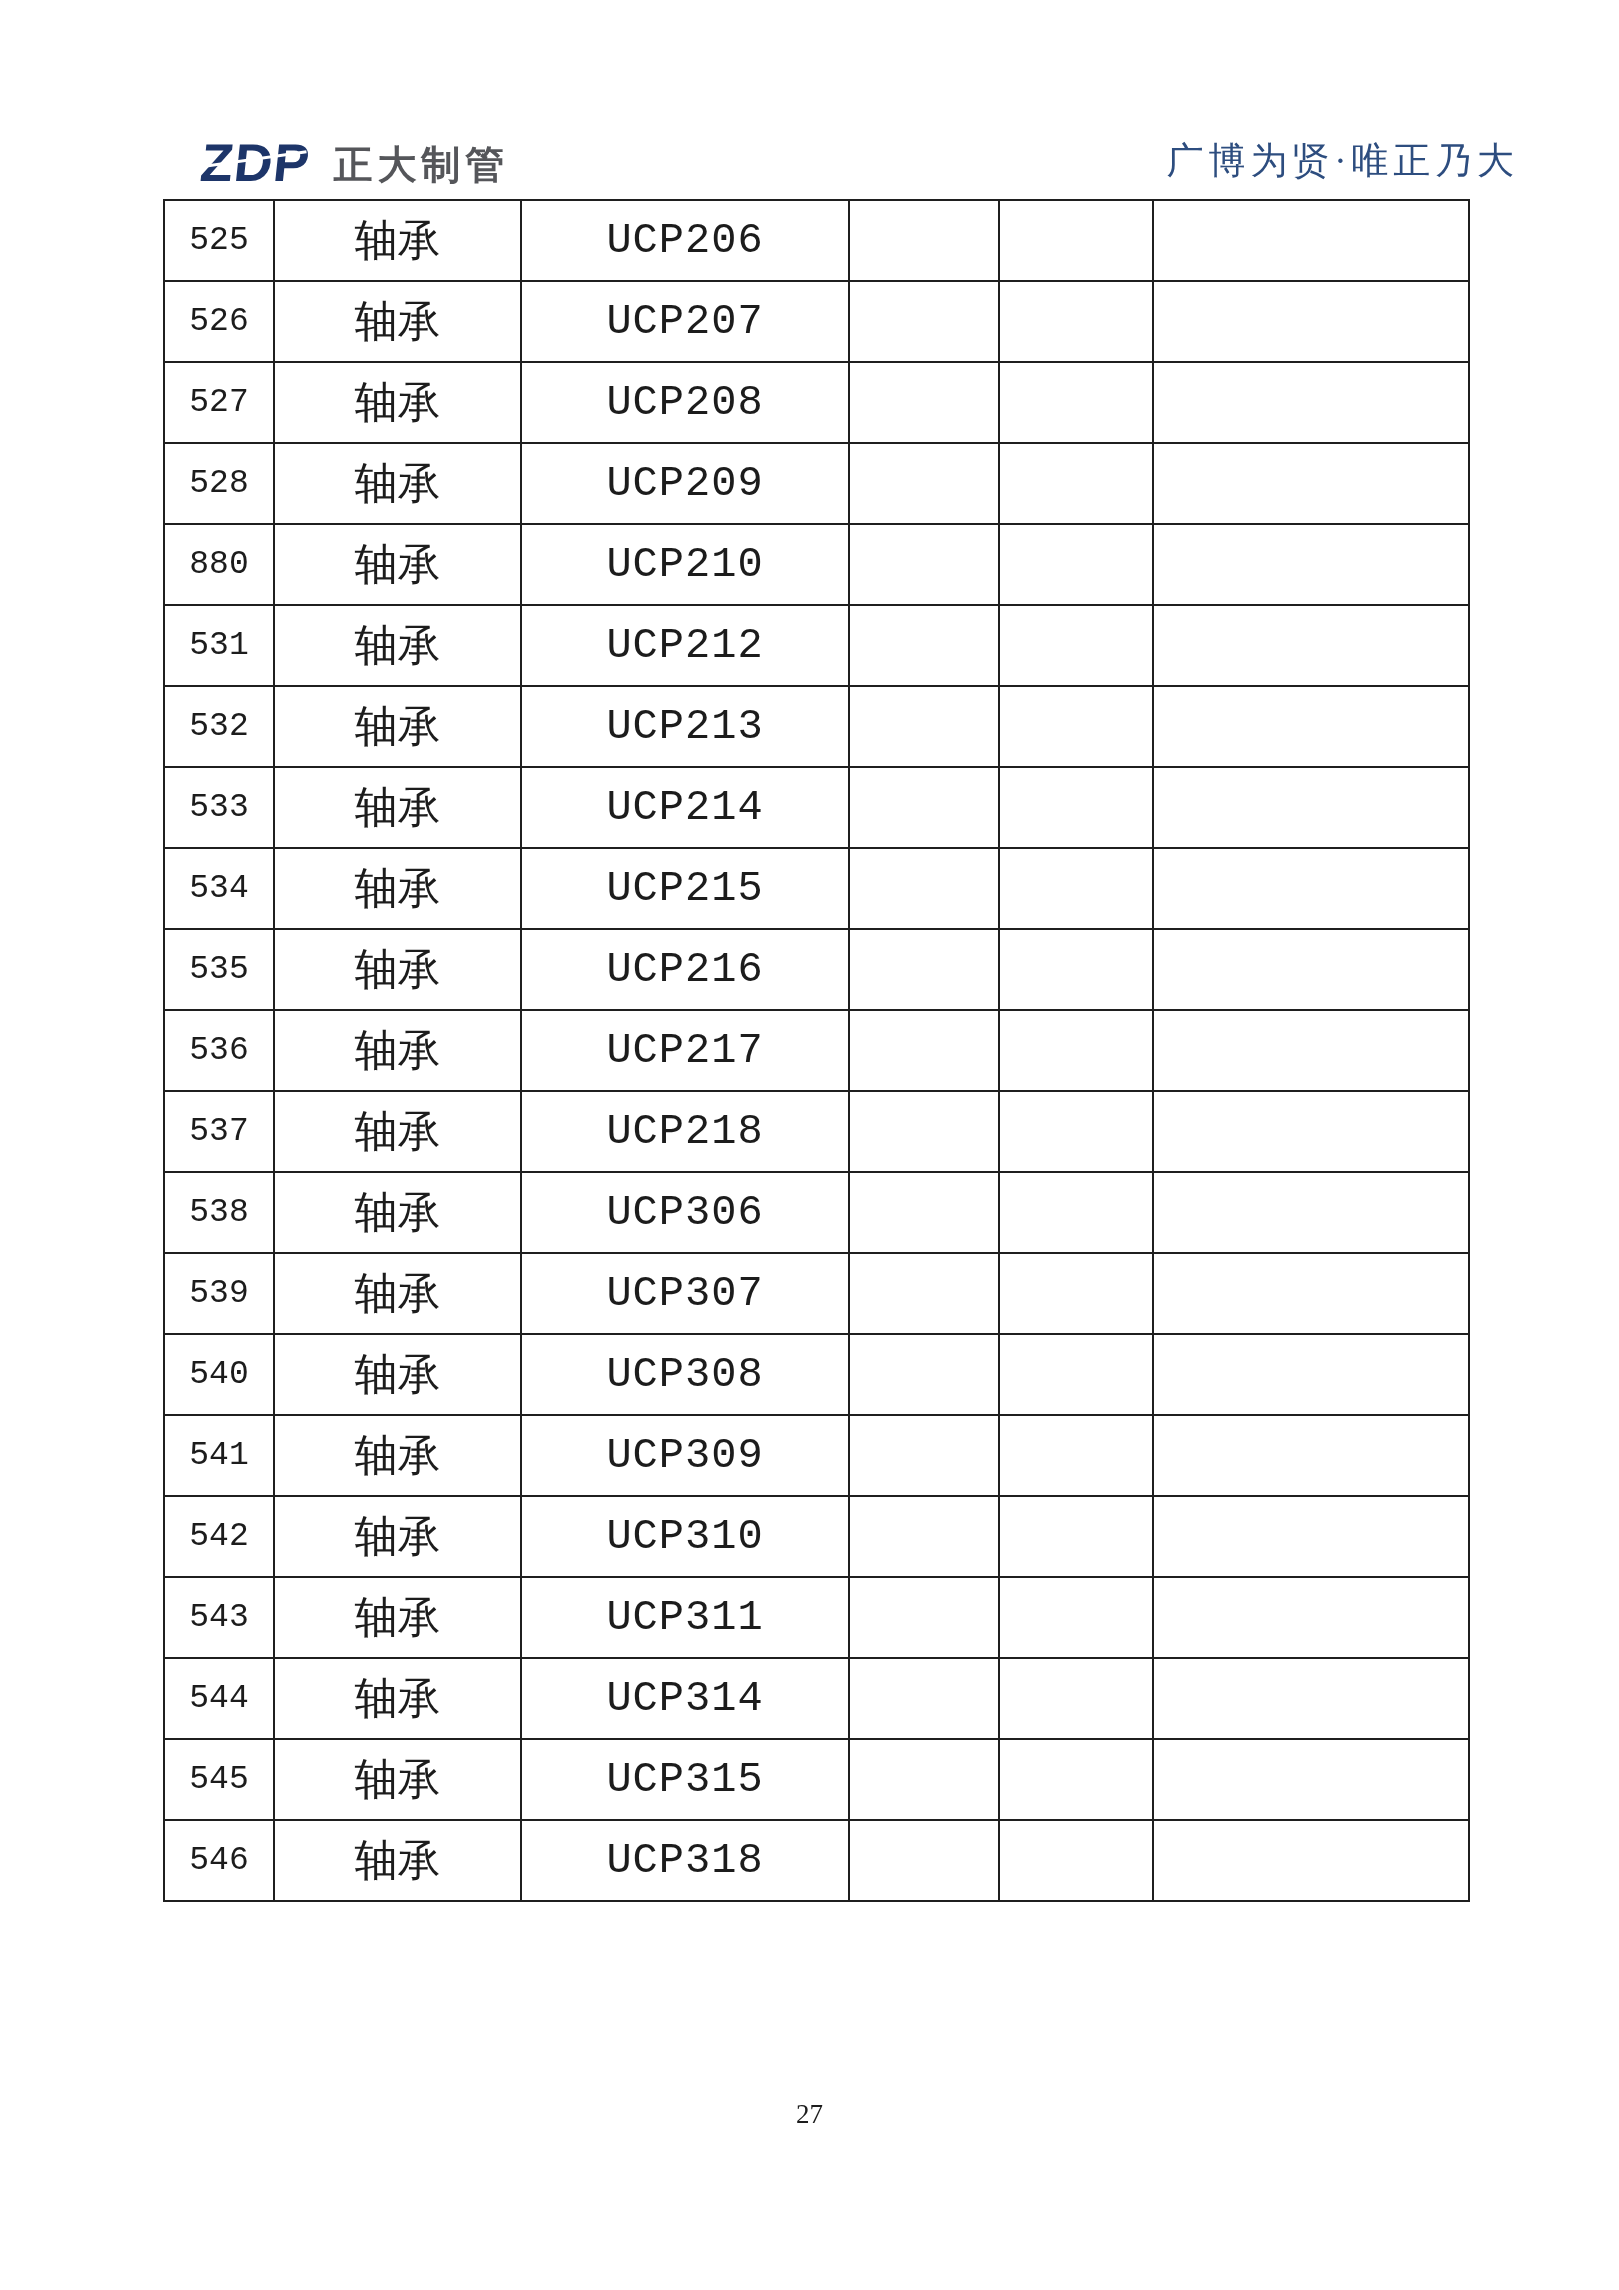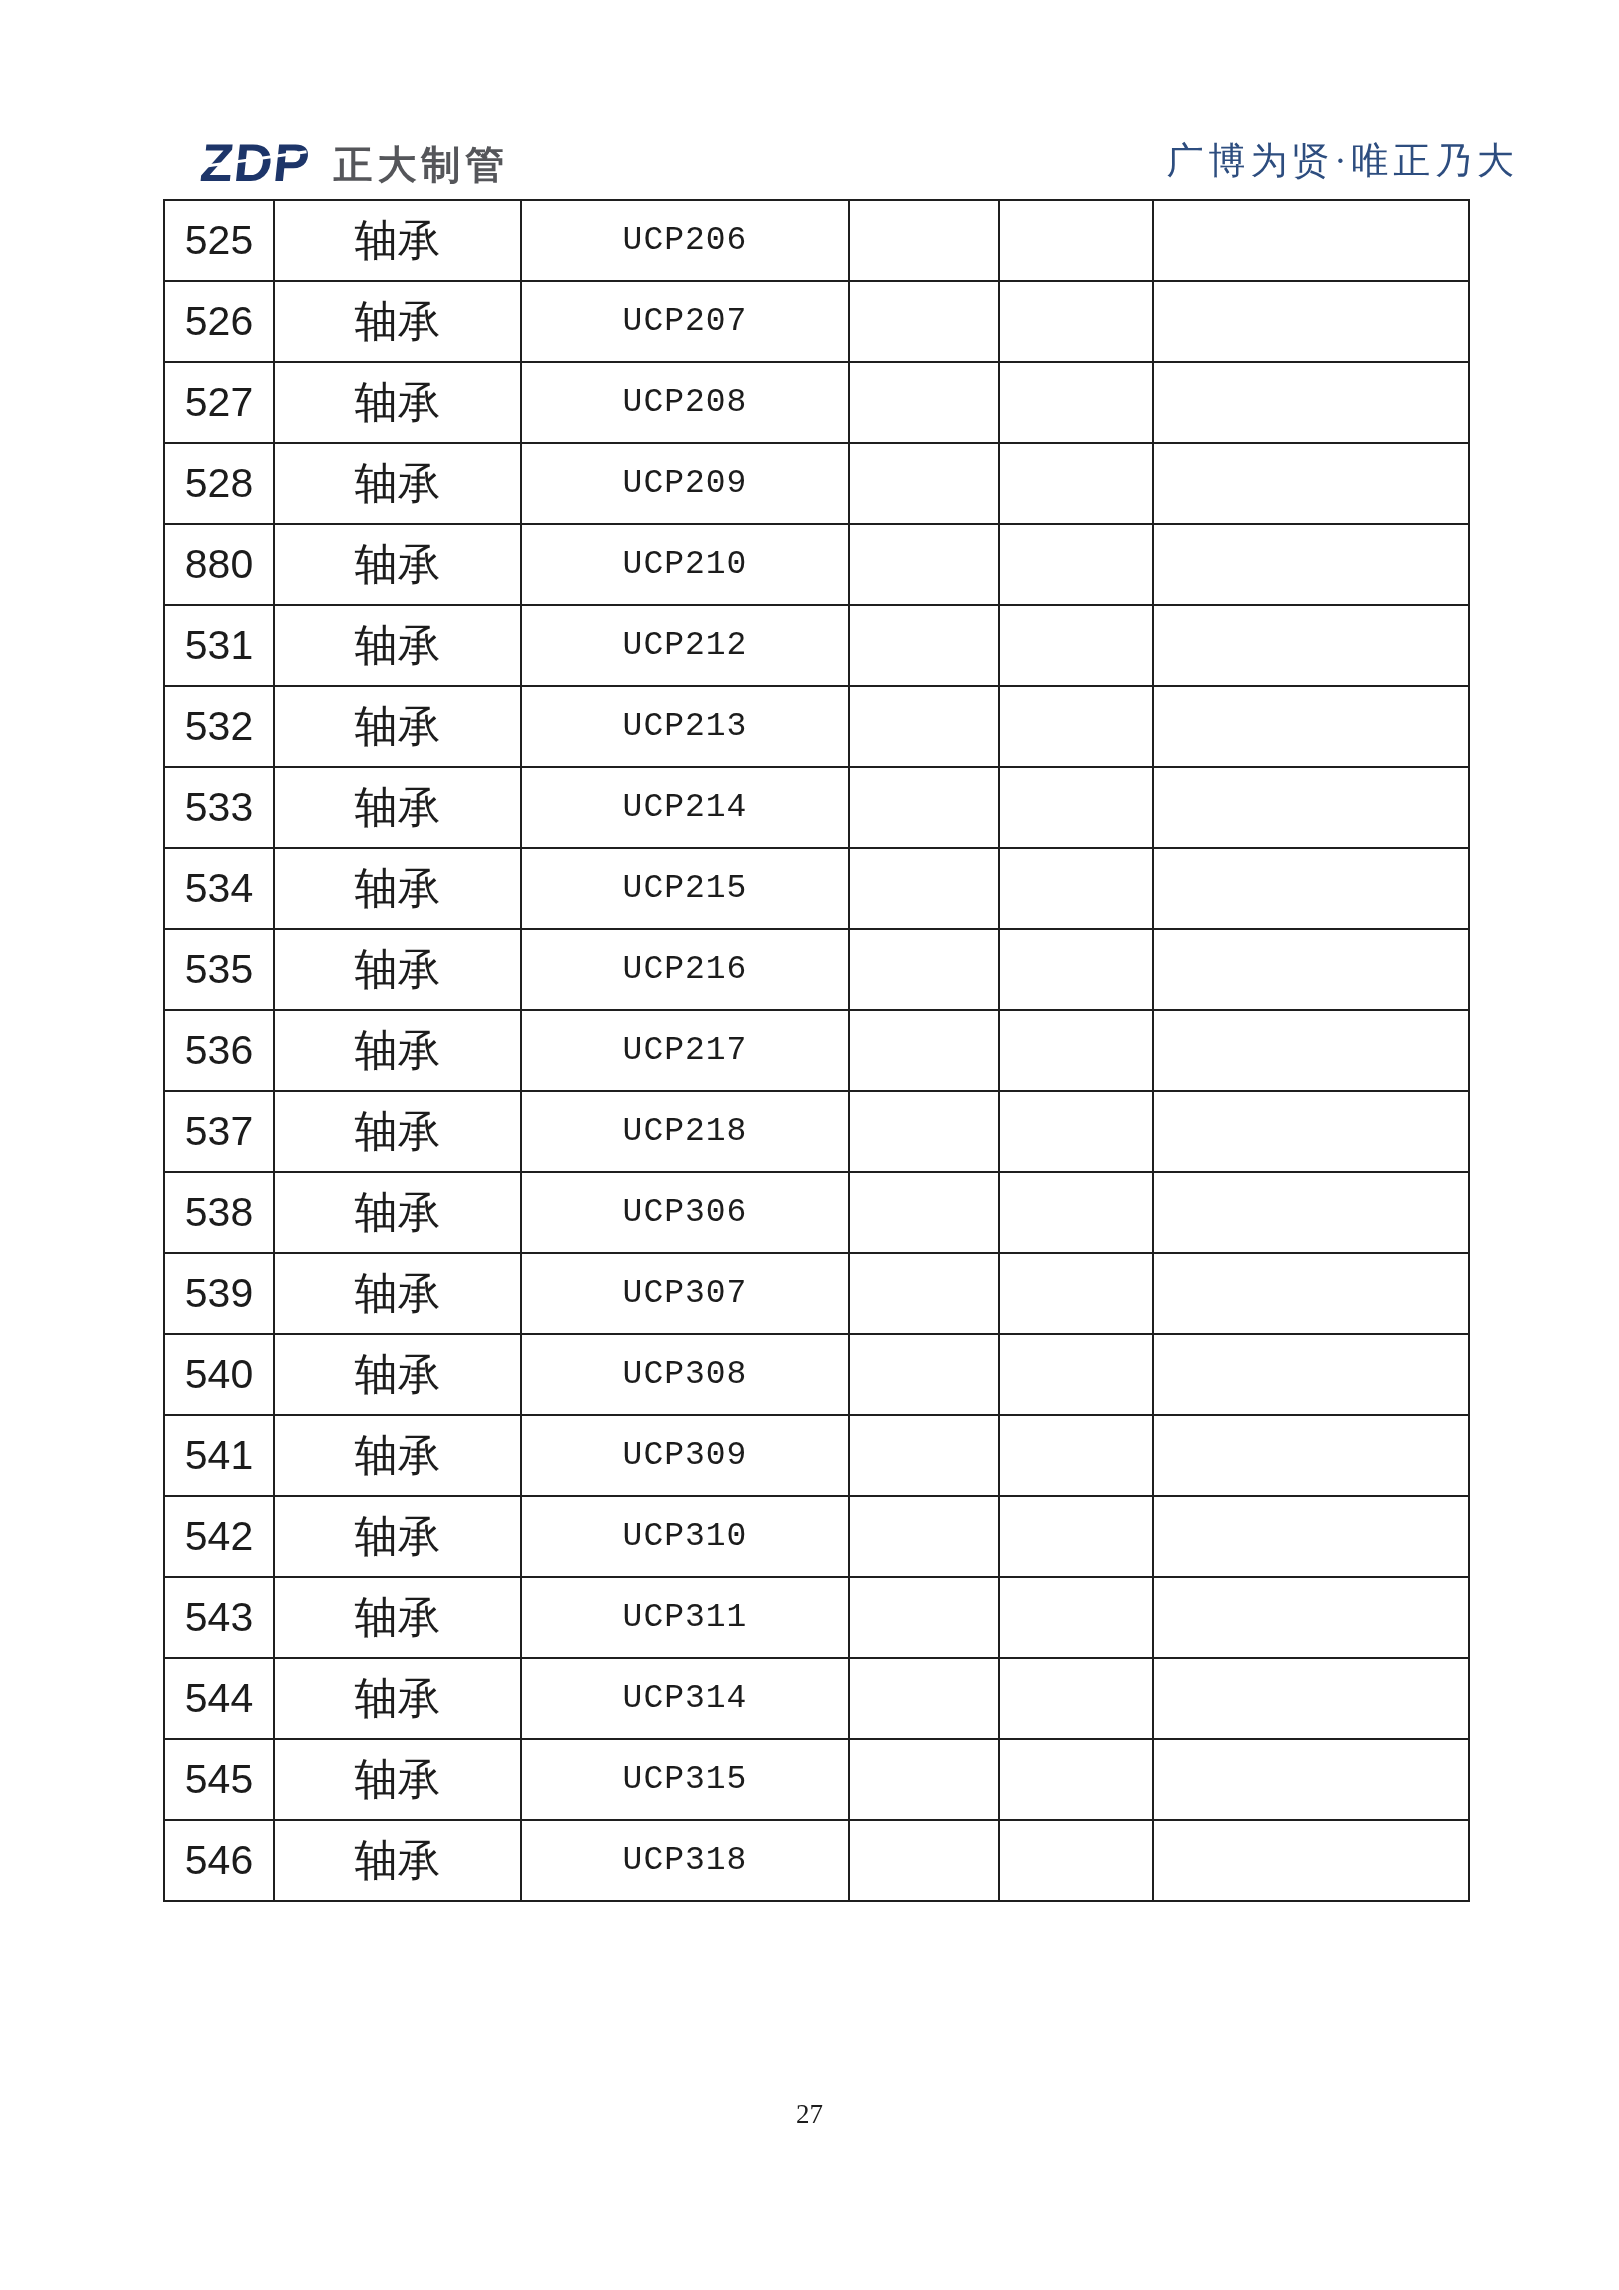--- a/index.html
+++ b/index.html
@@ -77,30 +77,30 @@
   }
   table.parts-table td {
     border: 2px solid #1f1f1f;
     height: 79px;
     text-align: center;
     vertical-align: middle;
     padding: 0;
     overflow: hidden;
   }
   td.serial {
-    font-family: Liberation Sans, sans-serif;
-    font-size: 41px;
+    font-family: Liberation Mono, monospace;
+    font-size: 33px;
   }
   td.part-name {
     font-family: "Liberation Serif", serif;
     font-size: 43px;
   }
   td.model {
     font-family: "Liberation Mono", monospace;
-    font-size: 33px;
+    font-size: 42px;
     letter-spacing: 1px;
   }
 
   
   .page-footer {
     position: absolute;
     left: 0;
     top: 2099px;
     width: 100%;
     text-align: center;

